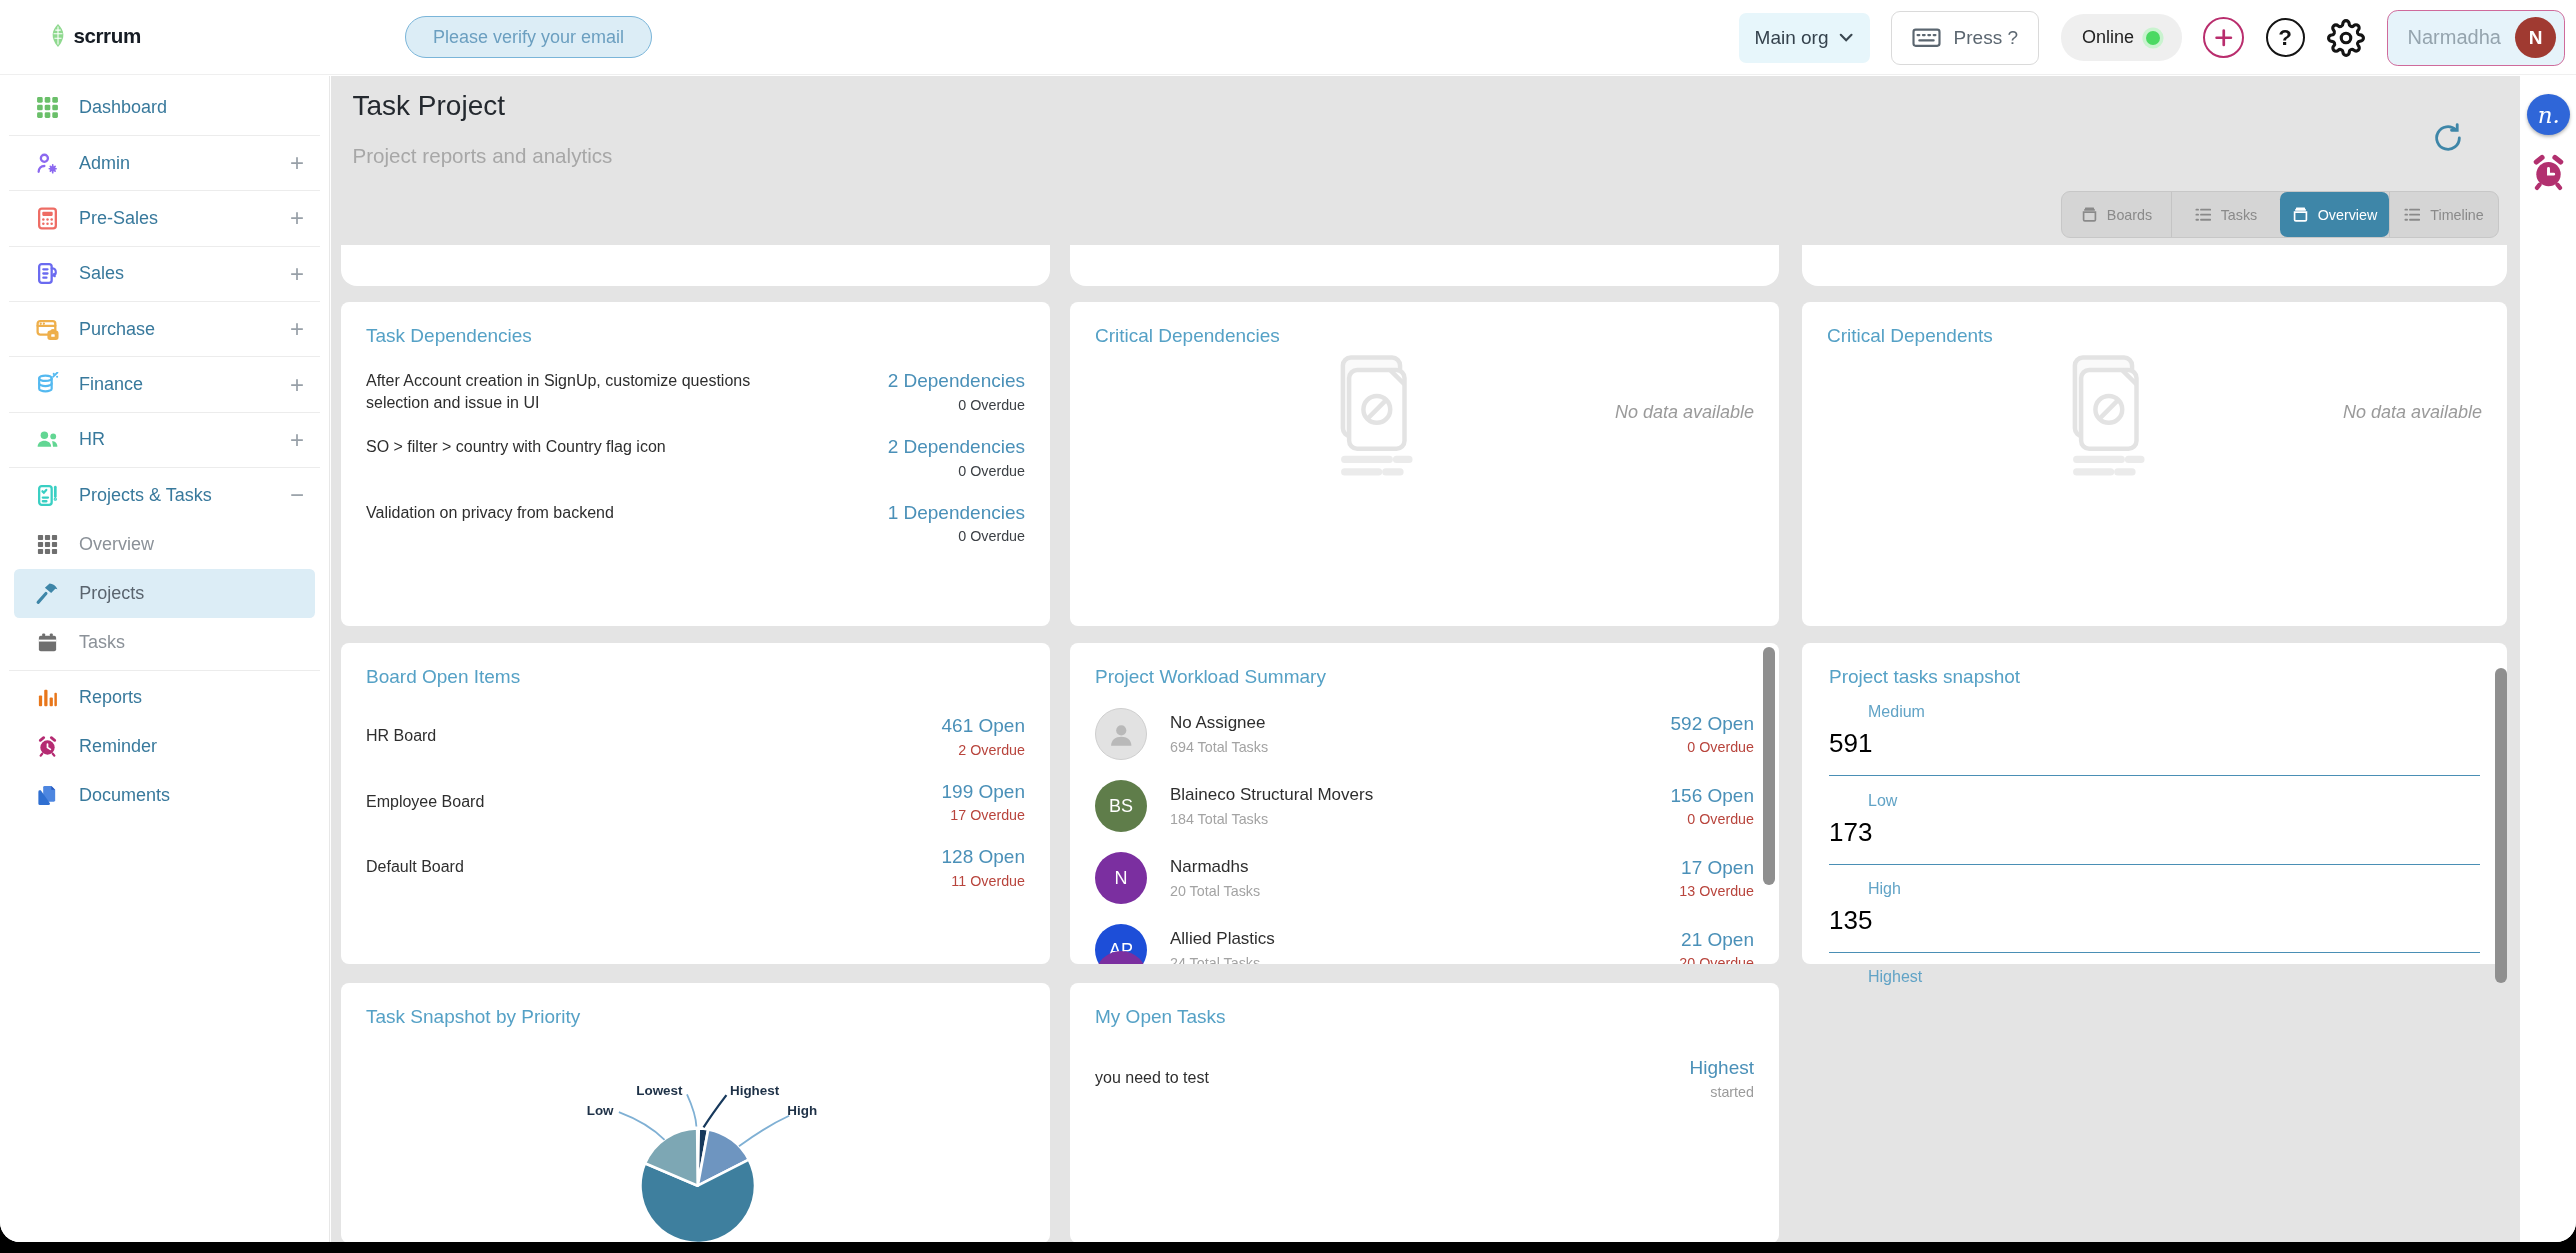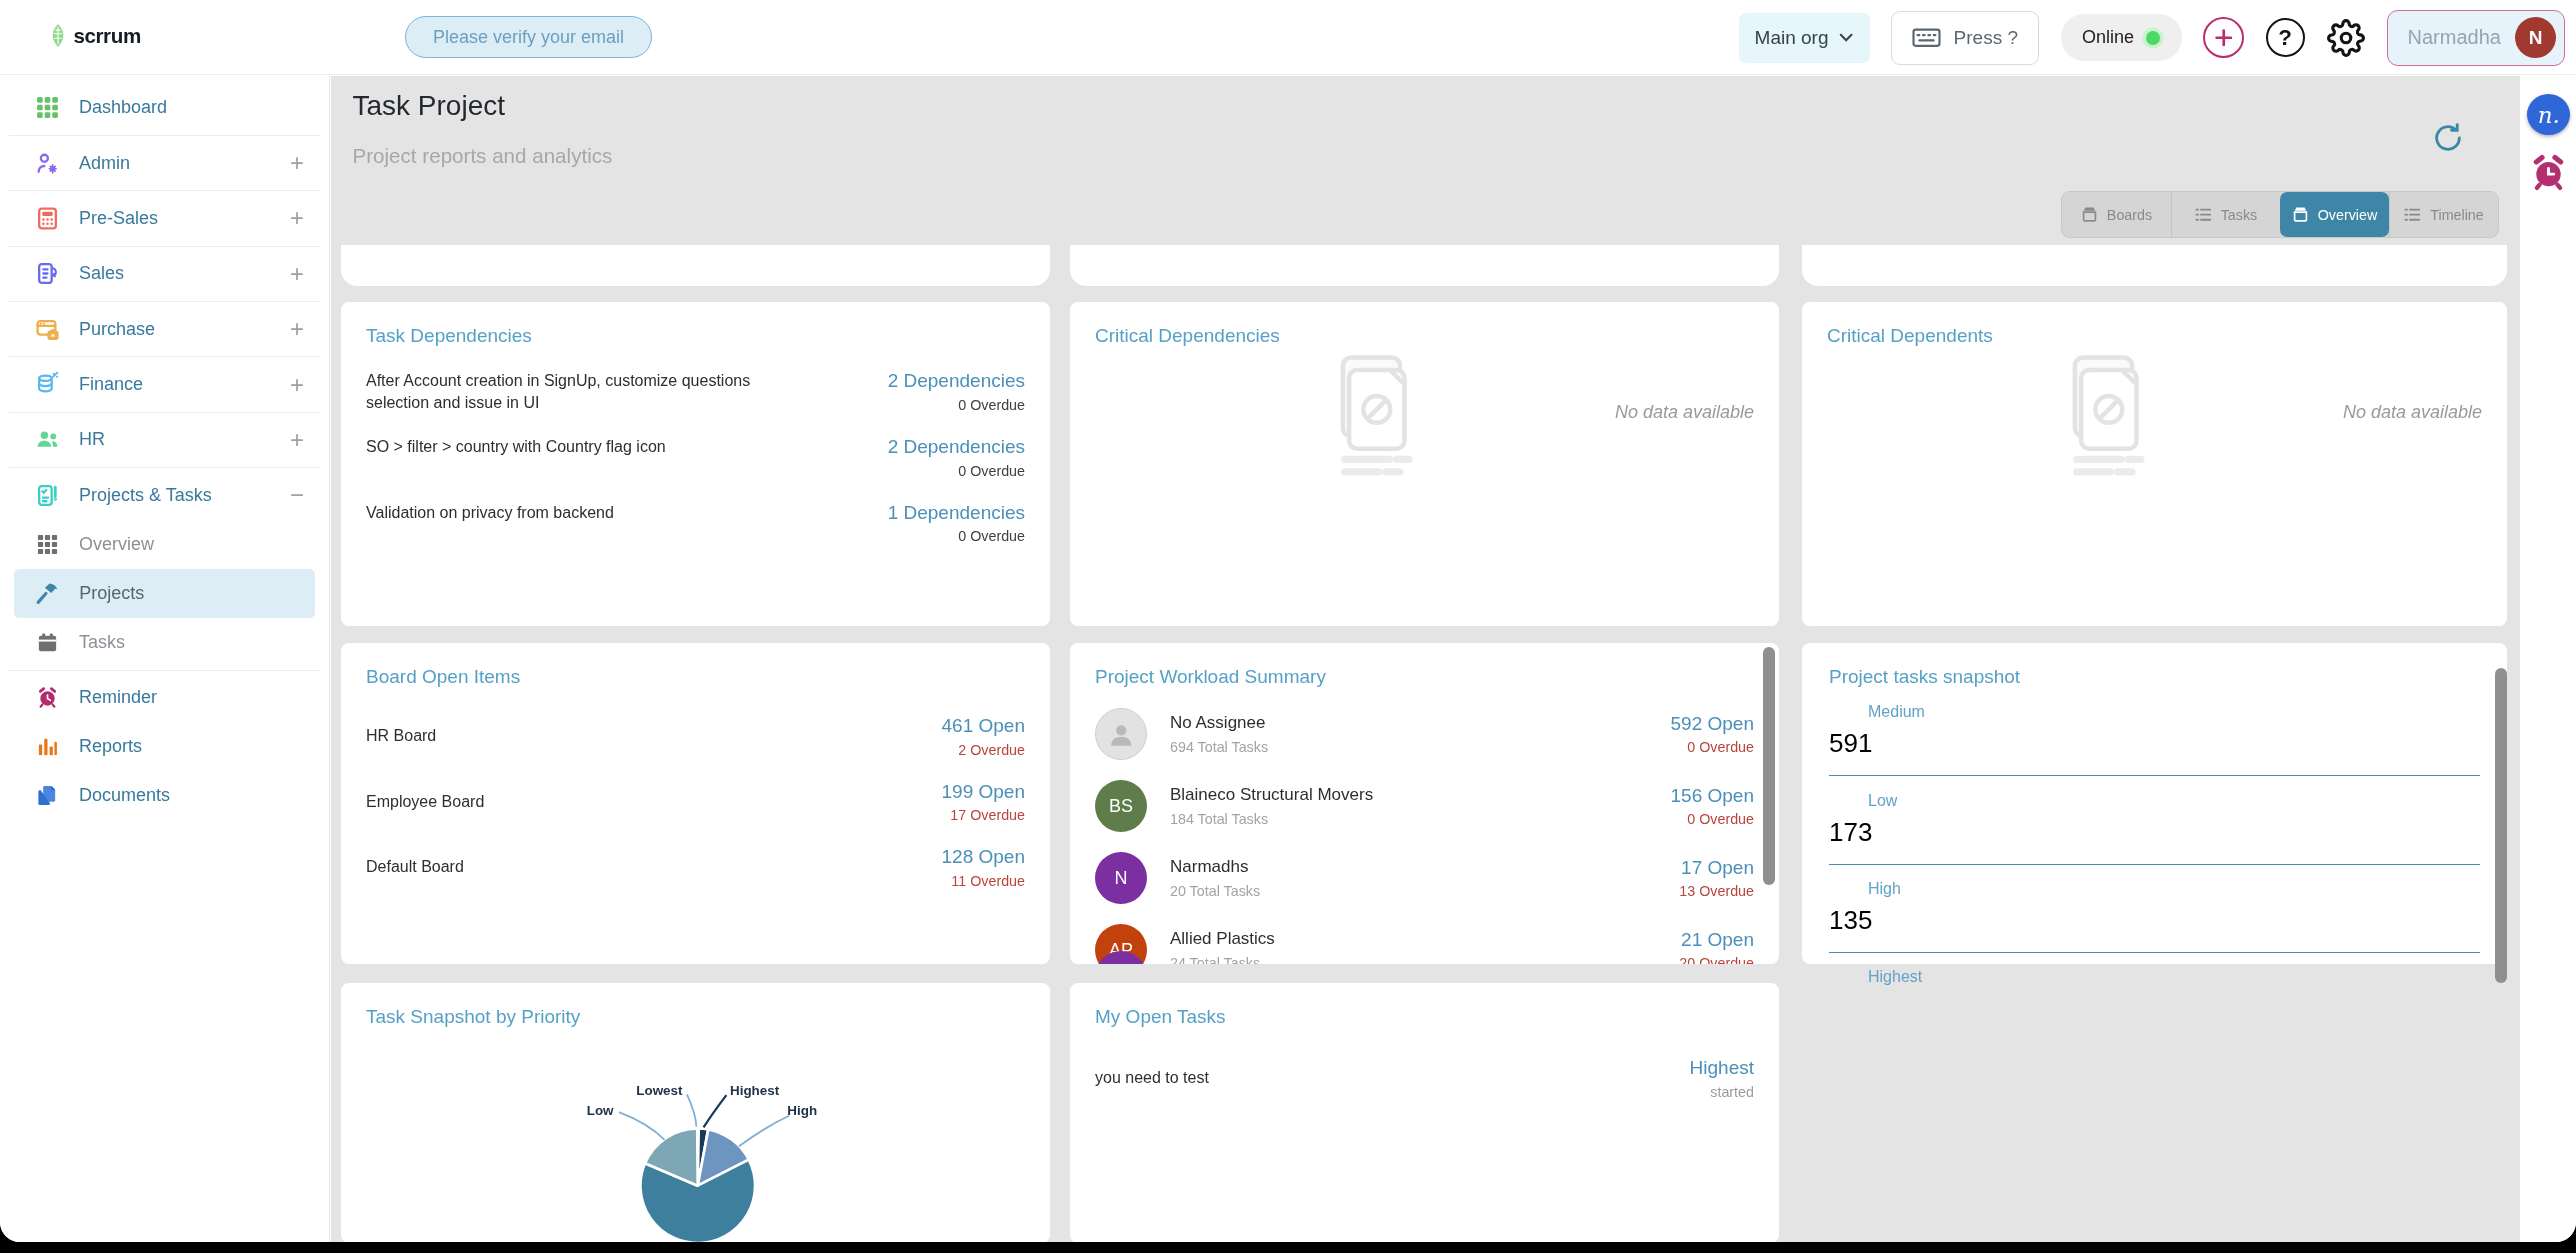--- a/index.html
+++ b/index.html
@@ -290,40 +290,40 @@
             <rect x="6.5" y="2.5" width="3" height="4" rx="1" fill="#6f6f6f"></rect>
             <rect x="14.5" y="2.5" width="3" height="4" rx="1" fill="#6f6f6f"></rect>
           </svg>
         </span>
       <span class="nav-label sub">Tasks</span>
     </div>
     <div class="sdivider"></div>
     <div class="nav-item">
       <span class="nicon">
           <svg width="23" height="23" viewBox="0 0 24 24">
-            <circle cx="12" cy="13" r="7.5" fill="#b52b72"></circle>
-            <path d="M12 9.5V13l3 2" stroke="#fff" stroke-width="1.8" fill="none" stroke-linecap="round"></path>
-            <path d="M4.5 5.5 L8 2.8 M19.5 5.5 L16 2.8" stroke="#b52b72" stroke-width="3" stroke-linecap="round"></path>
-            <path d="M6.5 19.5l-1.6 2 M17.5 19.5l1.6 2" stroke="#b52b72" stroke-width="2.4" stroke-linecap="round"></path>
-          </svg>
-        </span>
-      <span class="nav-label">Reminder</span>
-    </div>
-    <div class="nav-item">
-      <span class="nicon">
-          <svg width="23" height="23" viewBox="0 0 24 24">
             <g fill="#e8761a">
               <rect x="3" y="10" width="3.4" height="11" rx="1"></rect>
               <rect x="8.6" y="4" width="3.4" height="17" rx="1"></rect>
               <rect x="14.2" y="12" width="3.4" height="9" rx="1"></rect>
               <rect x="19.2" y="7" width="2.6" height="14" rx="1"></rect>
             </g>
           </svg>
         </span>
       <span class="nav-label">Reports</span>
+    </div>
+    <div class="nav-item">
+      <span class="nicon">
+          <svg width="23" height="23" viewBox="0 0 24 24">
+            <circle cx="12" cy="13" r="7.5" fill="#b52b72"></circle>
+            <path d="M12 9.5V13l3 2" stroke="#fff" stroke-width="1.8" fill="none" stroke-linecap="round"></path>
+            <path d="M4.5 5.5 L8 2.8 M19.5 5.5 L16 2.8" stroke="#b52b72" stroke-width="3" stroke-linecap="round"></path>
+            <path d="M6.5 19.5l-1.6 2 M17.5 19.5l1.6 2" stroke="#b52b72" stroke-width="2.4" stroke-linecap="round"></path>
+          </svg>
+        </span>
+      <span class="nav-label">Reminder</span>
     </div>
     <div class="nav-item">
       <span class="nicon">
           <svg width="23" height="23" viewBox="0 0 24 24">
             <path d="M9 2h7l4 4v11a1.5 1.5 0 0 1-1.5 1.5H9A1.5 1.5 0 0 1 7.5 17V3.5A1.5 1.5 0 0 1 9 2z" fill="#4d86e0"></path>
             <path d="M16 2v4h4z" fill="#2a5bbf"></path>
             <path d="M5 6.5H4A1.5 1.5 0 0 0 2.5 8v12.5A1.5 1.5 0 0 0 4 22h9a1.5 1.5 0 0 0 1.5-1.5V20" fill="#2f6fd1"></path>
           </svg>
         </span>
       <span class="nav-label">Documents</span>
@@ -497,21 +497,21 @@
         <div>
             <div class="wl-name">Narmadhs</div>
             <div class="wl-total">20 Total Tasks</div>
           </div>
         <div class="wl-right">
             <div class="num-blue">17 Open</div>
             <div class="num-sub red">13 Overdue</div>
           </div>
       </div>
       <div class="wl-row">
-        <span class="wl-avatar" style="background:#c2410c;">AP</span>
+        <span class="wl-avatar" style="background:#1d4ed8;">AP</span>
         <div>
             <div class="wl-name">Allied Plastics</div>
             <div class="wl-total">24 Total Tasks</div>
           </div>
         <div class="wl-right">
             <div class="num-blue">21 Open</div>
             <div class="num-sub red">20 Overdue</div>
           </div>
       </div>
       <span class="wl-avatar" style="position:absolute; left:25px; bottom:-39px; background:#7b2fa0;"></span>

